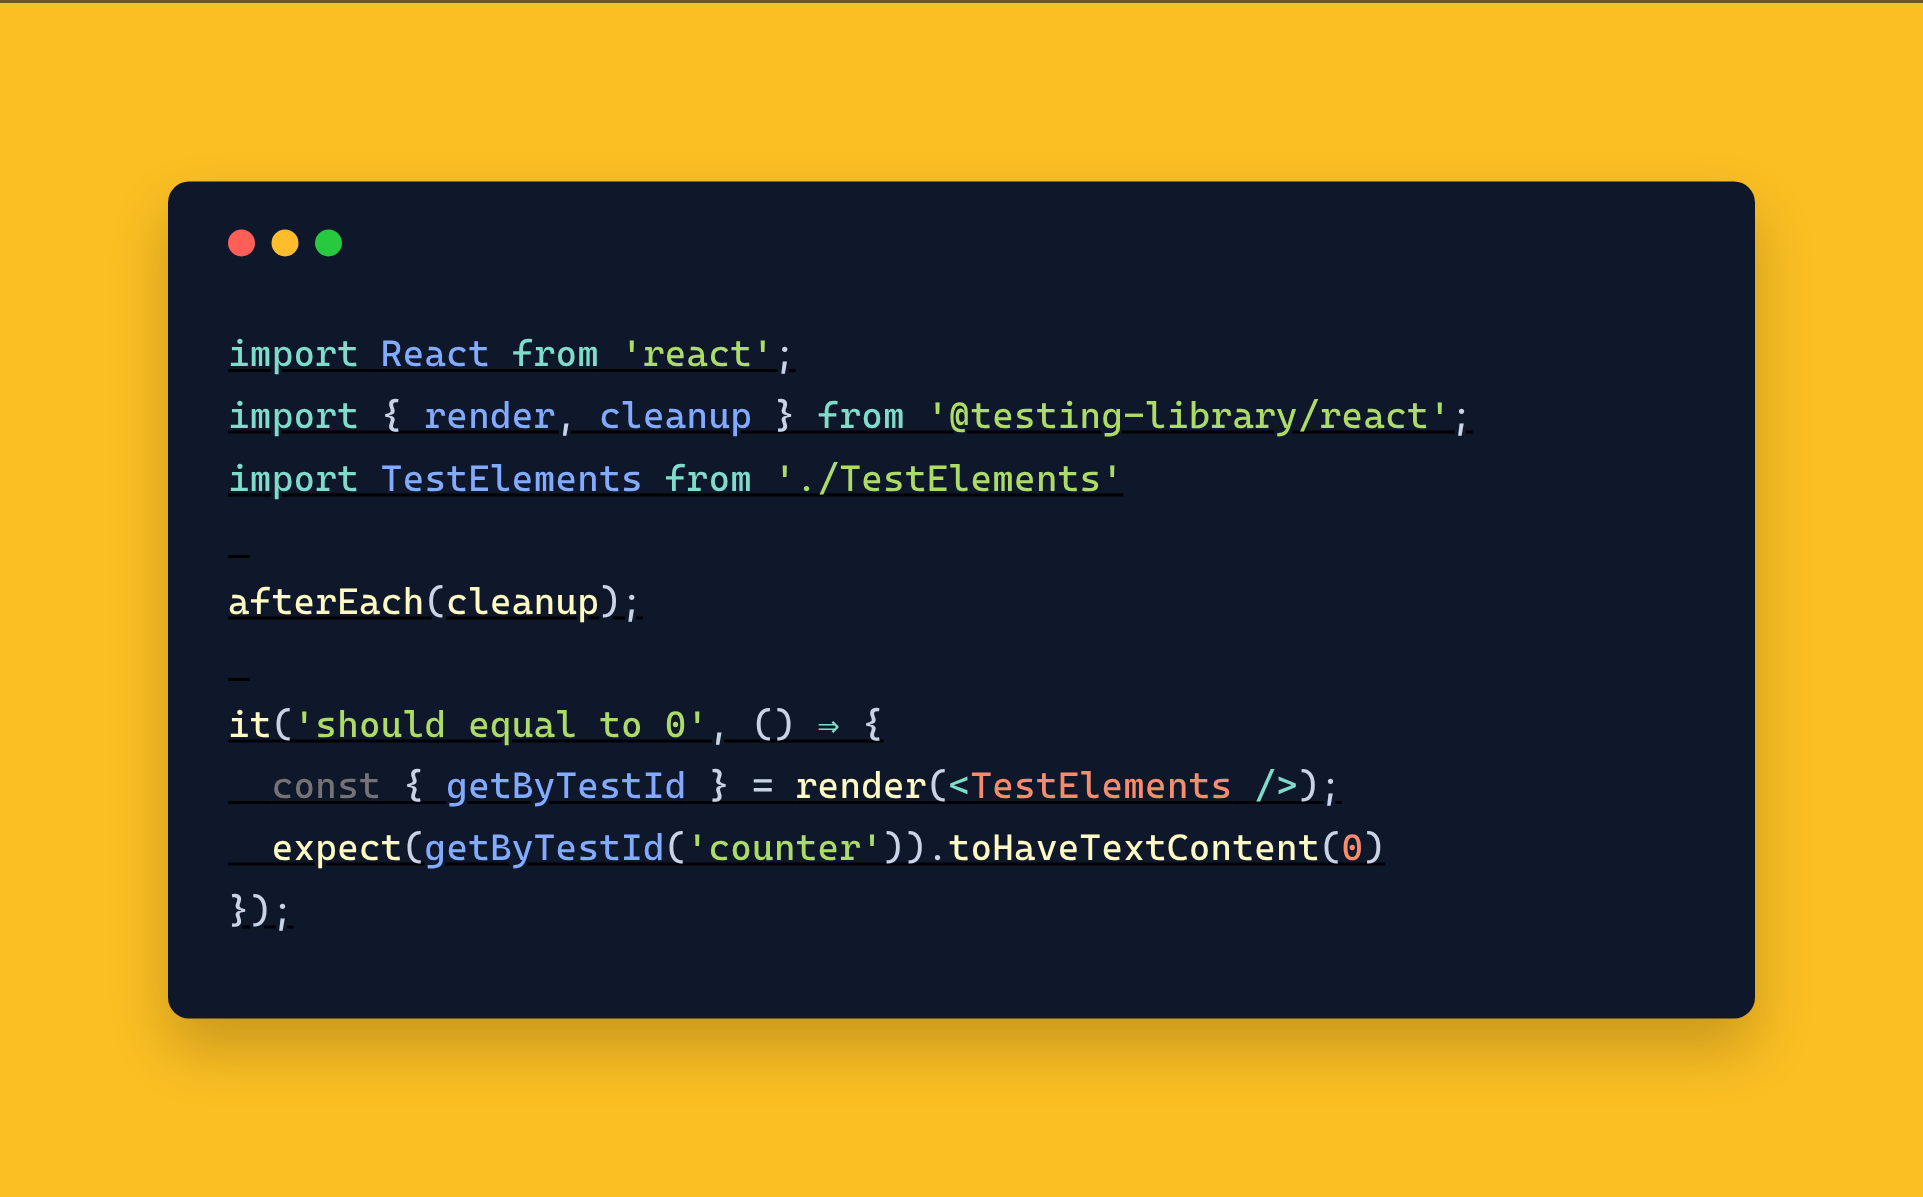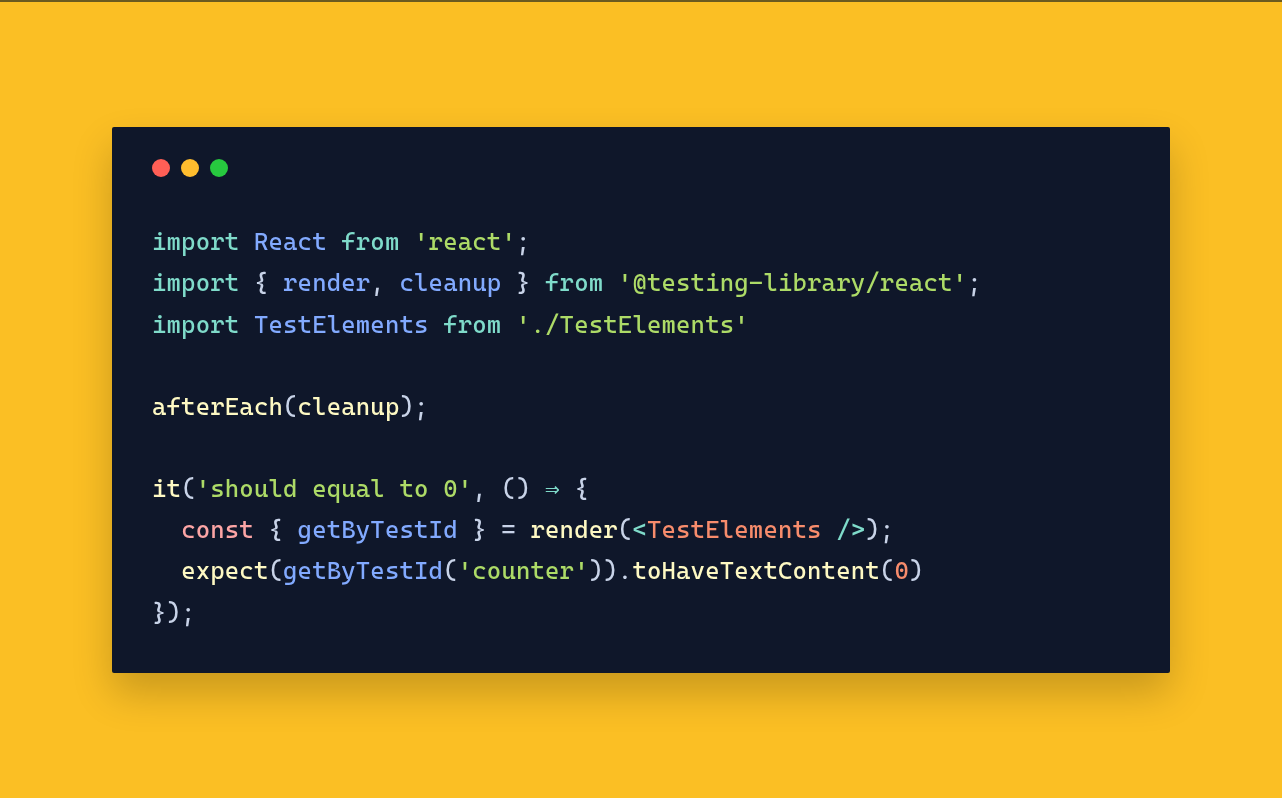--- a/index.html
+++ b/index.html
@@ -14,24 +14,25 @@
     background: #fbbf24;
     display: flex;
     align-items: center;
     justify-content: center;
     font-family: ui-monospace, 'SF Mono', Menlo, Monaco, 'Cascadia Code', 'Fira Code', Consolas, monospace;
     border-top: 2px solid #6b5a1f;
   }
   
   .code-window {
     background: #0f172a;
-    border-radius: 2px;
+    border-radius: 14px;
     width: 1058px;
-    padding: 32px 40px 40px 40px;
+    padding: 32px 40px 52px 40px;
     box-shadow: 0 20px 40px rgba(0,0,0,0.2);
+    text-decoration: underline;
   }
   
   .traffic-lights {
     display: flex;
     gap: 11px;
     margin-bottom: 44px;
   }
   
   .traffic-light {
     width: 18px;
@@ -46,21 +47,21 @@
   .code {
     font-size: 24.5px;
     line-height: 1.68;
     white-space: pre;
     color: #c8d3e8;
     letter-spacing: 0.2px;
   }
   
   
   .kw-import { color: #7fdbca; }      
-  .kw-decl   { color: #fca5a5; }      
+  .kw-decl   { color: #737373; }      
   .ident     { color: #82aaff; }      
   .fn-orange { color: #fef9c3; }      
   .str       { color: #addb67; }      
   .punct     { color: #c8d3e8; }      
   .num       { color: #f78c6c; }      
   .jsx-tag   { color: #7fdbca; }      
   .jsx-name  { color: #f78c6c; }      
 </style>
 </head>
 <body>

